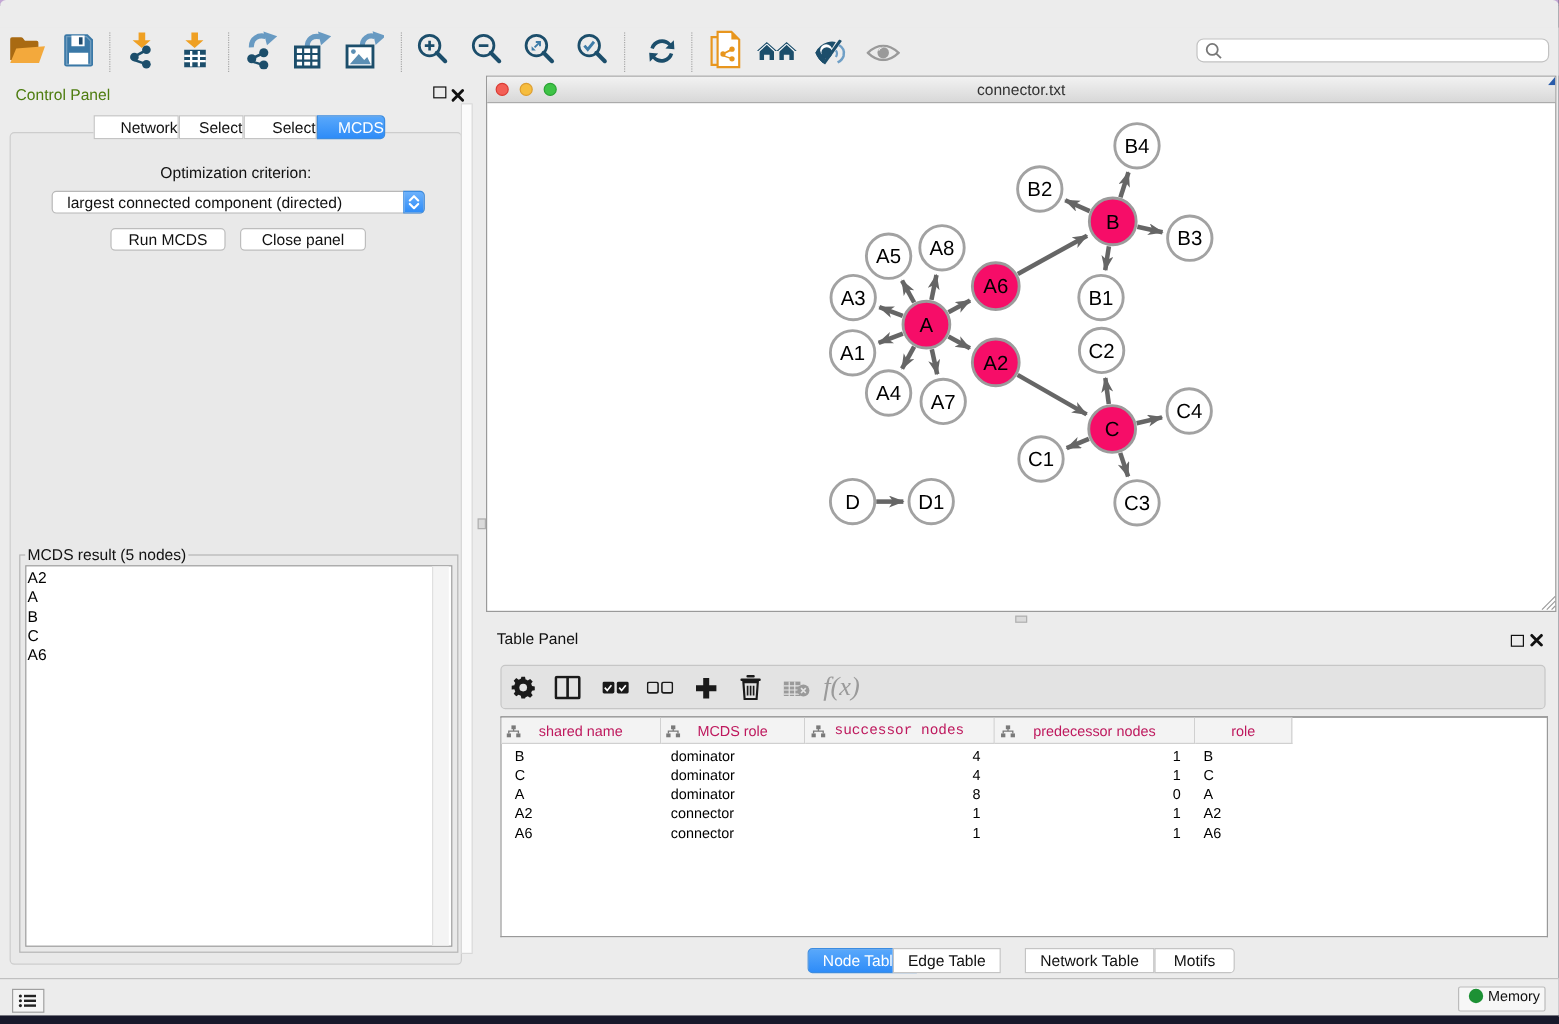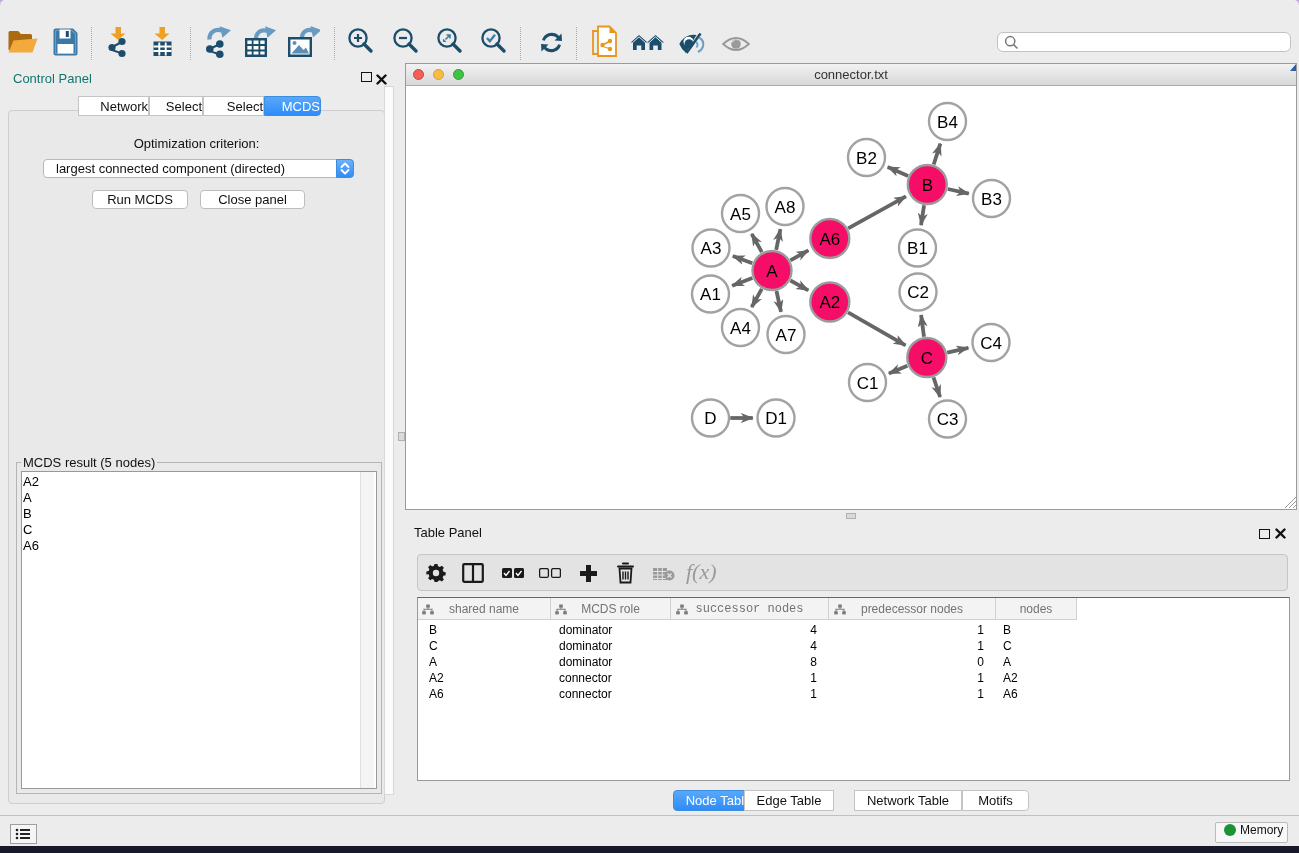--- a/index.html
+++ b/index.html
@@ -12,21 +12,21 @@
 #titlebar{position:absolute;left:0;top:1px;width:1299px;height:21px;
   background:linear-gradient(#ebebeb,#d5d5d5);border-bottom:1px solid #b1b1b1;
   border-radius:5px 5px 0 0;}
 .tl{position:absolute;top:6px;width:12px;height:12px;border-radius:50%;}
 #title{position:absolute;top:3px;width:100%;text-align:center;font-size:13px;color:#404040;}
 
 #toolbar{position:absolute;left:0;top:23px;width:1299px;height:40px;background:#ececec;}
 .tsep{position:absolute;top:4px;height:33px;width:0;border-left:1px dotted #a8a8a8;}
 .ticon{position:absolute;top:3px;}
 
-#cp-title{position:absolute;left:13px;top:71px;font-size:13px;color:#0f766e;}
+#cp-title{position:absolute;left:13px;top:71px;font-size:13px;color:#4d7c0f;}
 .hdr-sq{position:absolute;width:11px;height:10px;border:1.5px solid #111;box-sizing:border-box;}
 .tab{position:absolute;z-index:2;height:20px;background:#fff;border:1px solid #c4c4c4;
   box-sizing:border-box;font-size:13px;color:#111;text-align:right;line-height:19px;}
 .tabsel{background:linear-gradient(#59a8fb,#2e8cf8);color:#fff;border:1px solid #3c8ce0;}
 #cp-panel{position:absolute;left:8px;top:110px;width:377px;height:694px;
   background:#e9e9e9;border:1px solid #cdcdcd;border-radius:4px;box-sizing:border-box;}
 #opt-label{position:absolute;left:0;top:136px;width:393px;text-align:center;font-size:13px;color:#111;}
 #dropdown{position:absolute;left:43px;top:159px;width:311px;height:19px;background:#fff;
   border:1px solid #b8b8b8;border-radius:4px;box-sizing:border-box;}
 #dropdown .txt{position:absolute;left:12px;top:1px;font-size:13px;color:#111;}
@@ -54,21 +54,21 @@
 #graph .pn{fill:#f60d68;stroke:#9b9b9b;stroke-width:2.4px;}
 #graph .wn{fill:#fff;stroke:#a2a2a2;stroke-width:2.4px;}
 #graph text{font-size:17px;fill:#000;text-anchor:middle;font-family:"Liberation Sans",sans-serif;}
 
 #tp-title{position:absolute;left:414px;top:525px;font-size:13px;color:#111;}
 #tp-toolbar{position:absolute;left:417px;top:554px;width:871px;height:37px;
   background:#e3e3e3;border:1px solid #c6c6c6;border-radius:4px;box-sizing:border-box;}
 #tp-table{position:absolute;left:417px;top:597px;width:873px;height:184px;
   background:#fff;border:1px solid #999;border-top:1px solid #666;box-sizing:border-box;}
 .th{position:absolute;top:0;height:22px;background:#f3f3f3;border-right:1px solid #d0d0d0;
-  border-bottom:1px solid #d0d0d0;box-sizing:border-box;font-size:12px;color:#737373;text-align:center;line-height:22px;}
+  border-bottom:1px solid #d0d0d0;box-sizing:border-box;font-size:12px;color:#be185d;text-align:center;line-height:22px;}
 .tr{position:absolute;font-size:12px;color:#000;height:16px;line-height:16px;}
 .btab{position:absolute;top:790px;height:21px;background:#fff;border:1px solid #c4c4c4;
   box-sizing:border-box;font-size:13px;color:#111;text-align:center;line-height:19px;}
 
 #statusbar{position:absolute;left:0;top:815px;width:1299px;height:31px;
   background:#ececec;border-top:1px solid #c0c0c0;}
 #listbtn{position:absolute;left:10px;top:824px;width:27px;height:20px;background:#f5f5f5;
   border:1px solid #9f9f9f;box-sizing:border-box;}
 #membtn{position:absolute;right:11px;top:822px;width:73px;height:21px;background:#f7f7f7;
   border:1px solid #bbb;box-sizing:border-box;font-size:12px;color:#111;border-radius:2px;}
@@ -373,21 +373,21 @@
       <path d="M14.5 6.5 l4 4 M18.5 6.5 l-4 4" stroke="#e3e3e3" stroke-width="1.4"></path>
     </svg>
 
     <div style="position:absolute;left:268px;top:4px;font-family:'Liberation Serif',serif;font-style:italic;font-size:22px;color:#9a9a9a;">f(x)</div>
   </div>
   <div id="tp-table">
     <div class="th" style="left:0px;width:133px;">shared name</div>
     <div class="th" style="left:133px;width:120px;">MCDS role</div>
     <div class="th" style="left:253px;width:158px;font-family:Liberation Mono, monospace;">successor nodes</div>
     <div class="th" style="left:411px;width:167px;">predecessor nodes</div>
-    <div class="th" style="left:578px;width:81px;">nodes</div>
+    <div class="th" style="left:578px;width:81px;">role</div>
     <svg style="position:absolute;left:4px;top:6px;" width="12" height="11" viewBox="0 0 12 11">
         <rect x="4.2" y="0.5" width="3.6" height="3.2" fill="#7a7a7a"></rect>
         <path d="M6 3.5 L6 5.2 M2 7.2 L2 5.2 L10 5.2 L10 7.2" stroke="#7a7a7a" stroke-width="1.1" fill="none"></path>
         <rect x="0.2" y="7.2" width="3.6" height="3.2" fill="#7a7a7a"></rect>
         <rect x="8.2" y="7.2" width="3.6" height="3.2" fill="#7a7a7a"></rect>
       </svg>
     <svg style="position:absolute;left:137px;top:6px;" width="12" height="11" viewBox="0 0 12 11">
         <rect x="4.2" y="0.5" width="3.6" height="3.2" fill="#7a7a7a"></rect>
         <path d="M6 3.5 L6 5.2 M2 7.2 L2 5.2 L10 5.2 L10 7.2" stroke="#7a7a7a" stroke-width="1.1" fill="none"></path>
         <rect x="0.2" y="7.2" width="3.6" height="3.2" fill="#7a7a7a"></rect>

